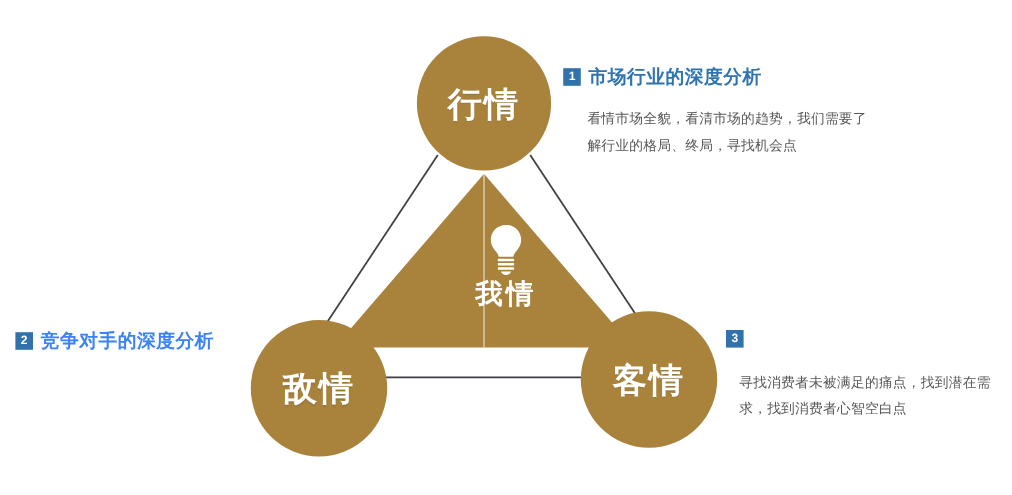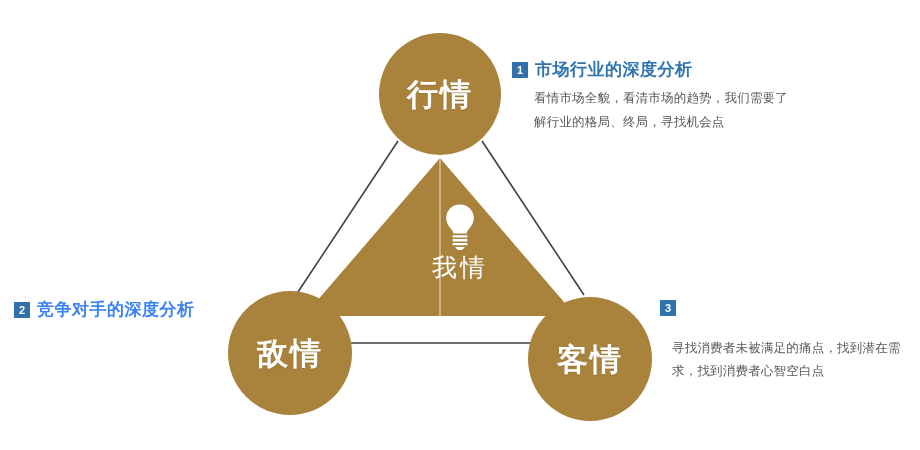--- a/index.html
+++ b/index.html
@@ -48,21 +48,21 @@
     height: 122px;
   }
   #circle-left {
     left: 228px;
     top: 291px;
     width: 124px;
     height: 124px;
   }
   #circle-right {
     left: 528px;
-    top: 297px;
+    top: 283px;
     width: 124px;
     height: 124px;
     text-align: center;
   }
 
   #center-group {
     position: absolute;
     left: 345px;
     top: 195px;
     width: 230px;
@@ -75,21 +75,21 @@
   }
   #bulb-icon {
     width: 34px;
     height: 48px;
     margin-top: 8px;
   }
   #center-label {
     margin-top: 4px;
     color: #ffffff;
     font-size: 25px;
-    font-weight: normal;
+    font-weight: bold;
     letter-spacing: 3px;
     line-height: 1;
   }
 
   
   .info-block {
     position: absolute;
   }
   .info-head {
     display: flex;
@@ -118,21 +118,21 @@
     line-height: 1.2;
   }
   .info-body {
     color: #575757;
     font-size: 12.5px;
     line-height: 1.85;
     letter-spacing: 0.2px;
   }
 
   #block-1 { left: 512px; top: 60px; width: 300px; }
-  #block-1 .info-body { margin-top: 7px; margin-left: 22px; width: 265px; font-family: Liberation Serif, serif; }
+  #block-1 .info-body { margin-top: 17px; margin-left: 22px; width: 265px; font-family: Liberation Serif, serif; }
 
   #block-2 { left: 14px; top: 300px; width: 230px; text-align: left; }
   #block-2 .info-body { margin-top: 7px; margin-left: 18px; width: 205px; }
 
   #block-3 { left: 660px; top: 300px; width: 250px; }
   #block-3 .info-body { margin-top: 21px; margin-left: 12px; width: 235px; }
 </style>
 </head>
 <body style="background: rgb(255, 255, 255);">
 

